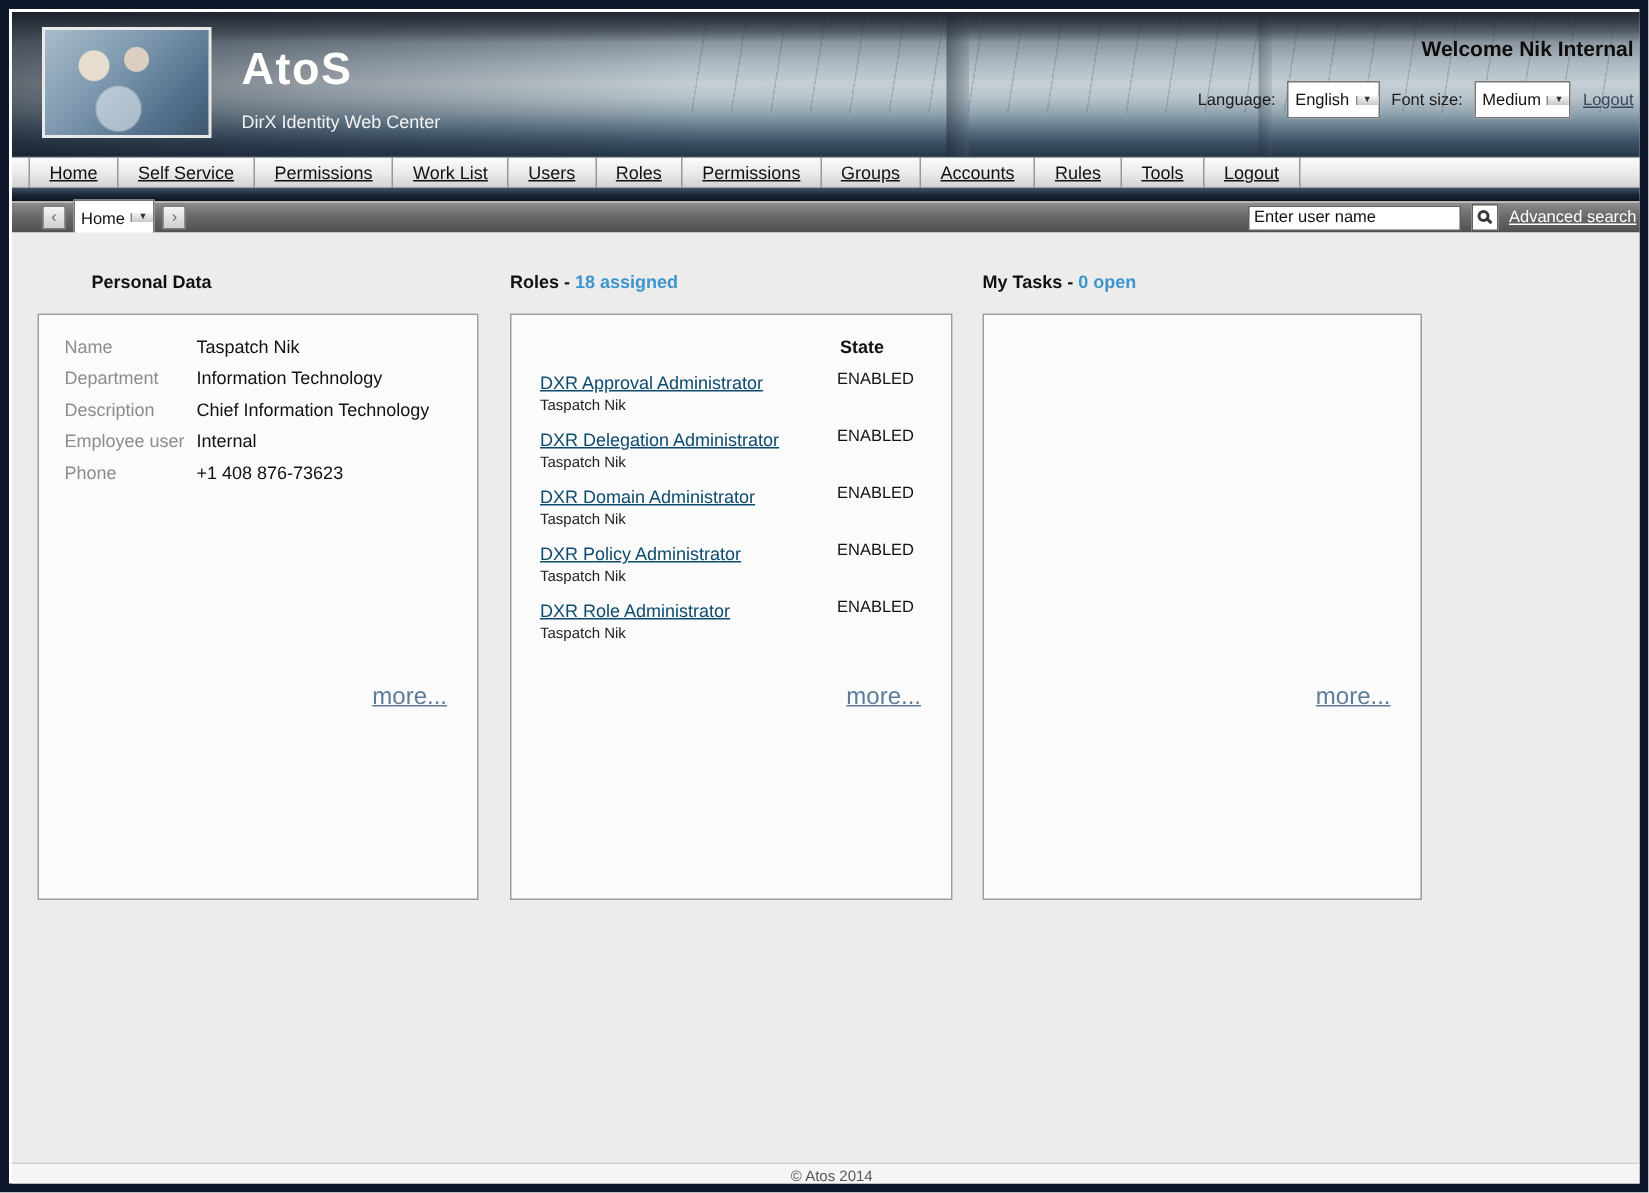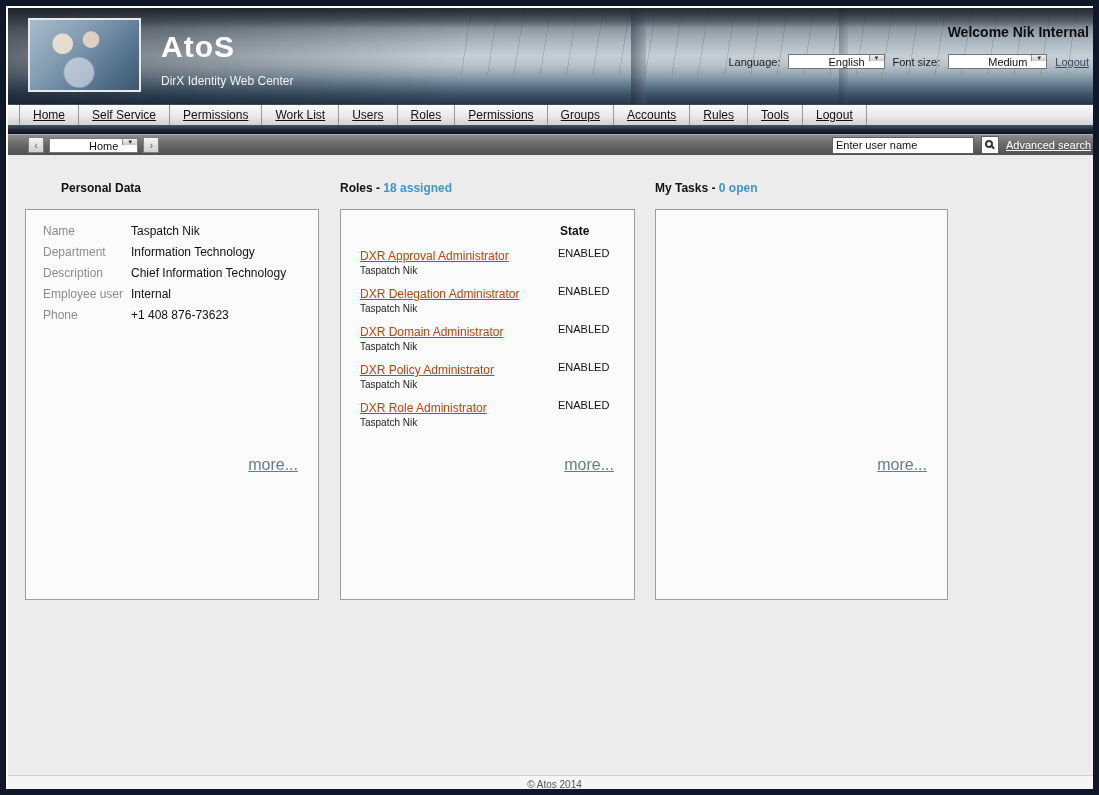--- a/index.html
+++ b/index.html
@@ -23,21 +23,21 @@
     background:
       radial-gradient(circle at 30% 34%, rgba(236,224,208,0.95) 0 11%, rgba(236,224,208,0) 12%),
       radial-gradient(circle at 56% 28%, rgba(226,210,194,0.95) 0 10%, rgba(226,210,194,0) 11%),
       radial-gradient(circle at 45% 75%, rgba(240,244,248,0.55) 0 18%, rgba(240,244,248,0) 20%),
       linear-gradient(135deg, #a8bccb 0%, #7e99af 40%, #54718c 75%, #3d566e 100%); }
   .brand { position:absolute; left:153px; top:22px; color:#ffffff; font-size:30px; font-weight:bold; letter-spacing:1px; }
   .subtitle { position:absolute; left:153px; top:66px; color:#f2f2f2; font-size:12px; }
   .welcome { position:absolute; right:12px; top:16px; color:#0d0d0d; font-size:14px; font-weight:bold; }
   .header-controls { position:absolute; right:12px; top:46px; display:flex; align-items:center; gap:8px; }
   .hlabel { font-size:11px; color:#1a1a1a; }
-  .winselect { display:inline-flex; height:15px; background:#fff; border:1px solid #767676; align-items:flex-start; cursor:pointer;padding-left:35px; }
+  .winselect { display:inline-flex; height:25px; background:#fff; border:1px solid #767676; align-items:center; cursor:pointer; }
   .ws-text { font-size:11px; padding:1px 4px 0; min-width:34px; color:#111; white-space:nowrap; }
   .ws-btn { width:15px; background:linear-gradient(180deg,#f3f3f3,#c9c9c9); border-left:1px solid #8a8a8a; font-size:6px; color:#333;
     display:flex; align-items:center; justify-content:center; }
   .logout { font-size:11px; color:#36485a; text-decoration:underline; cursor:pointer; }
 
   
   .navbar { position:absolute; left:2px; top:98px; width:1093px; height:21px; display:flex; align-items:stretch;
     background:linear-gradient(180deg,#fcfcfc,#e9e9e9 55%,#d2d2d2); border-top:1px solid #3c4a58; }
   .nav-lead { width:12px; border-right:1px solid #979797; }
   .nav-tab { display:flex; align-items:center; padding:0 13px; border-right:1px solid #979797; color:#111;
@@ -75,21 +75,21 @@
   .fields { position:absolute; left:17px; top:14px; right:8px; }
   .field-row { display:flex; margin-bottom:7px; font-size:12px; line-height:14px; }
   .field-label { width:88px; color:#8c8c8c; flex-shrink:0; }
   .field-value { color:#111; }
 
   .more-link { position:absolute; top:246px; right:20px; font-size:16px; color:#5f7d99; text-decoration:underline; cursor:pointer; }
 
   .state-header { position:absolute; left:219px; top:14px; font-size:12px; font-weight:bold; color:#111; }
   .roles-list { position:absolute; left:19px; top:36px; right:10px; }
   .role-item { position:relative; margin-bottom:7px; }
-  .role-link { font-size:12px; line-height:14px; color:#c2410c; text-decoration:underline; cursor:pointer; white-space:nowrap; }
+  .role-link { font-size:12px; line-height:14px; color:#0c4a6e; text-decoration:underline; cursor:pointer; white-space:nowrap; }
   .role-state { position:absolute; left:198px; top:1px; font-size:11px; color:#111; }
   .role-owner { font-size:10px; line-height:12px; color:#222; margin-top:1px; }
 
   
   .footer-band { position:absolute; left:2px; top:769px; width:1093px; height:18px; background:#f5f5f5;
     border-top:1px solid #cfcfcf; display:flex; align-items:center; justify-content:center; }
   .copyright { font-size:10px; color:#555; }
   .bottombar { position:absolute; left:2px; top:787px; width:1093px; height:6px;
     background:linear-gradient(180deg,#31455c,#0a111b); }
 </style>

